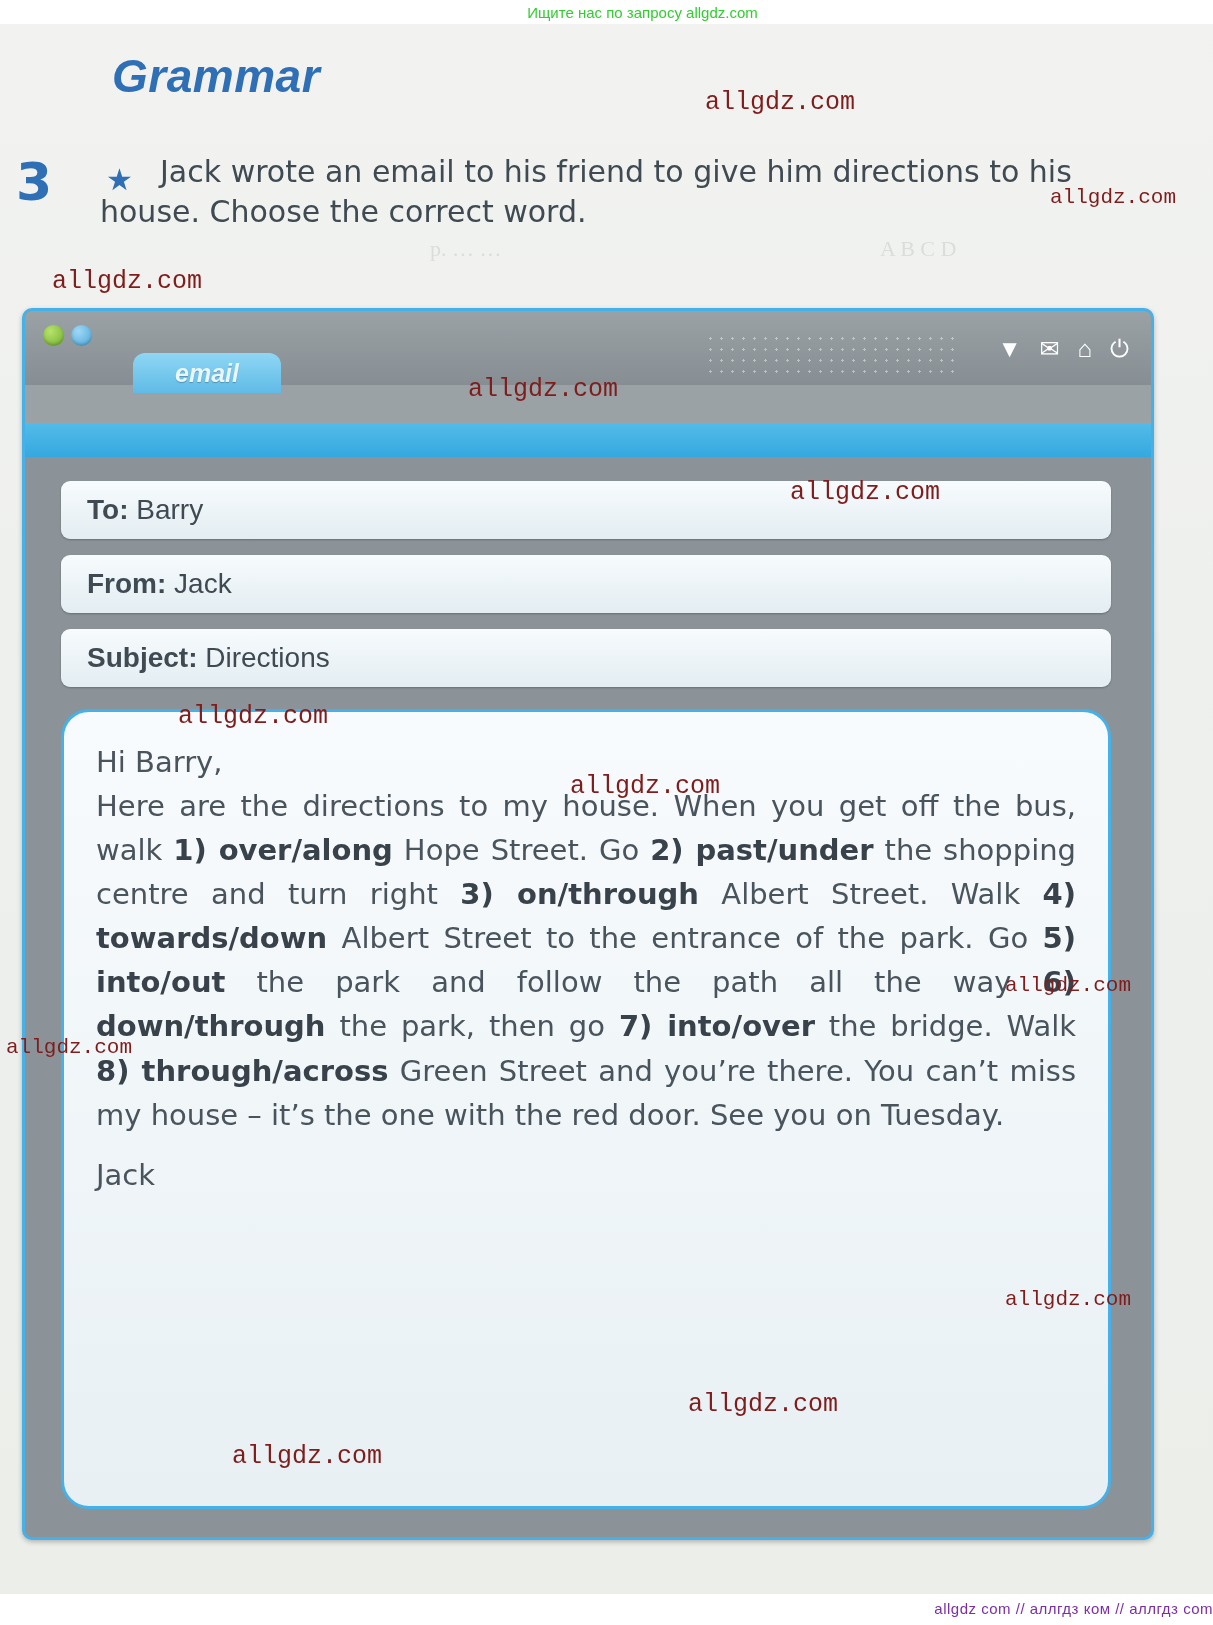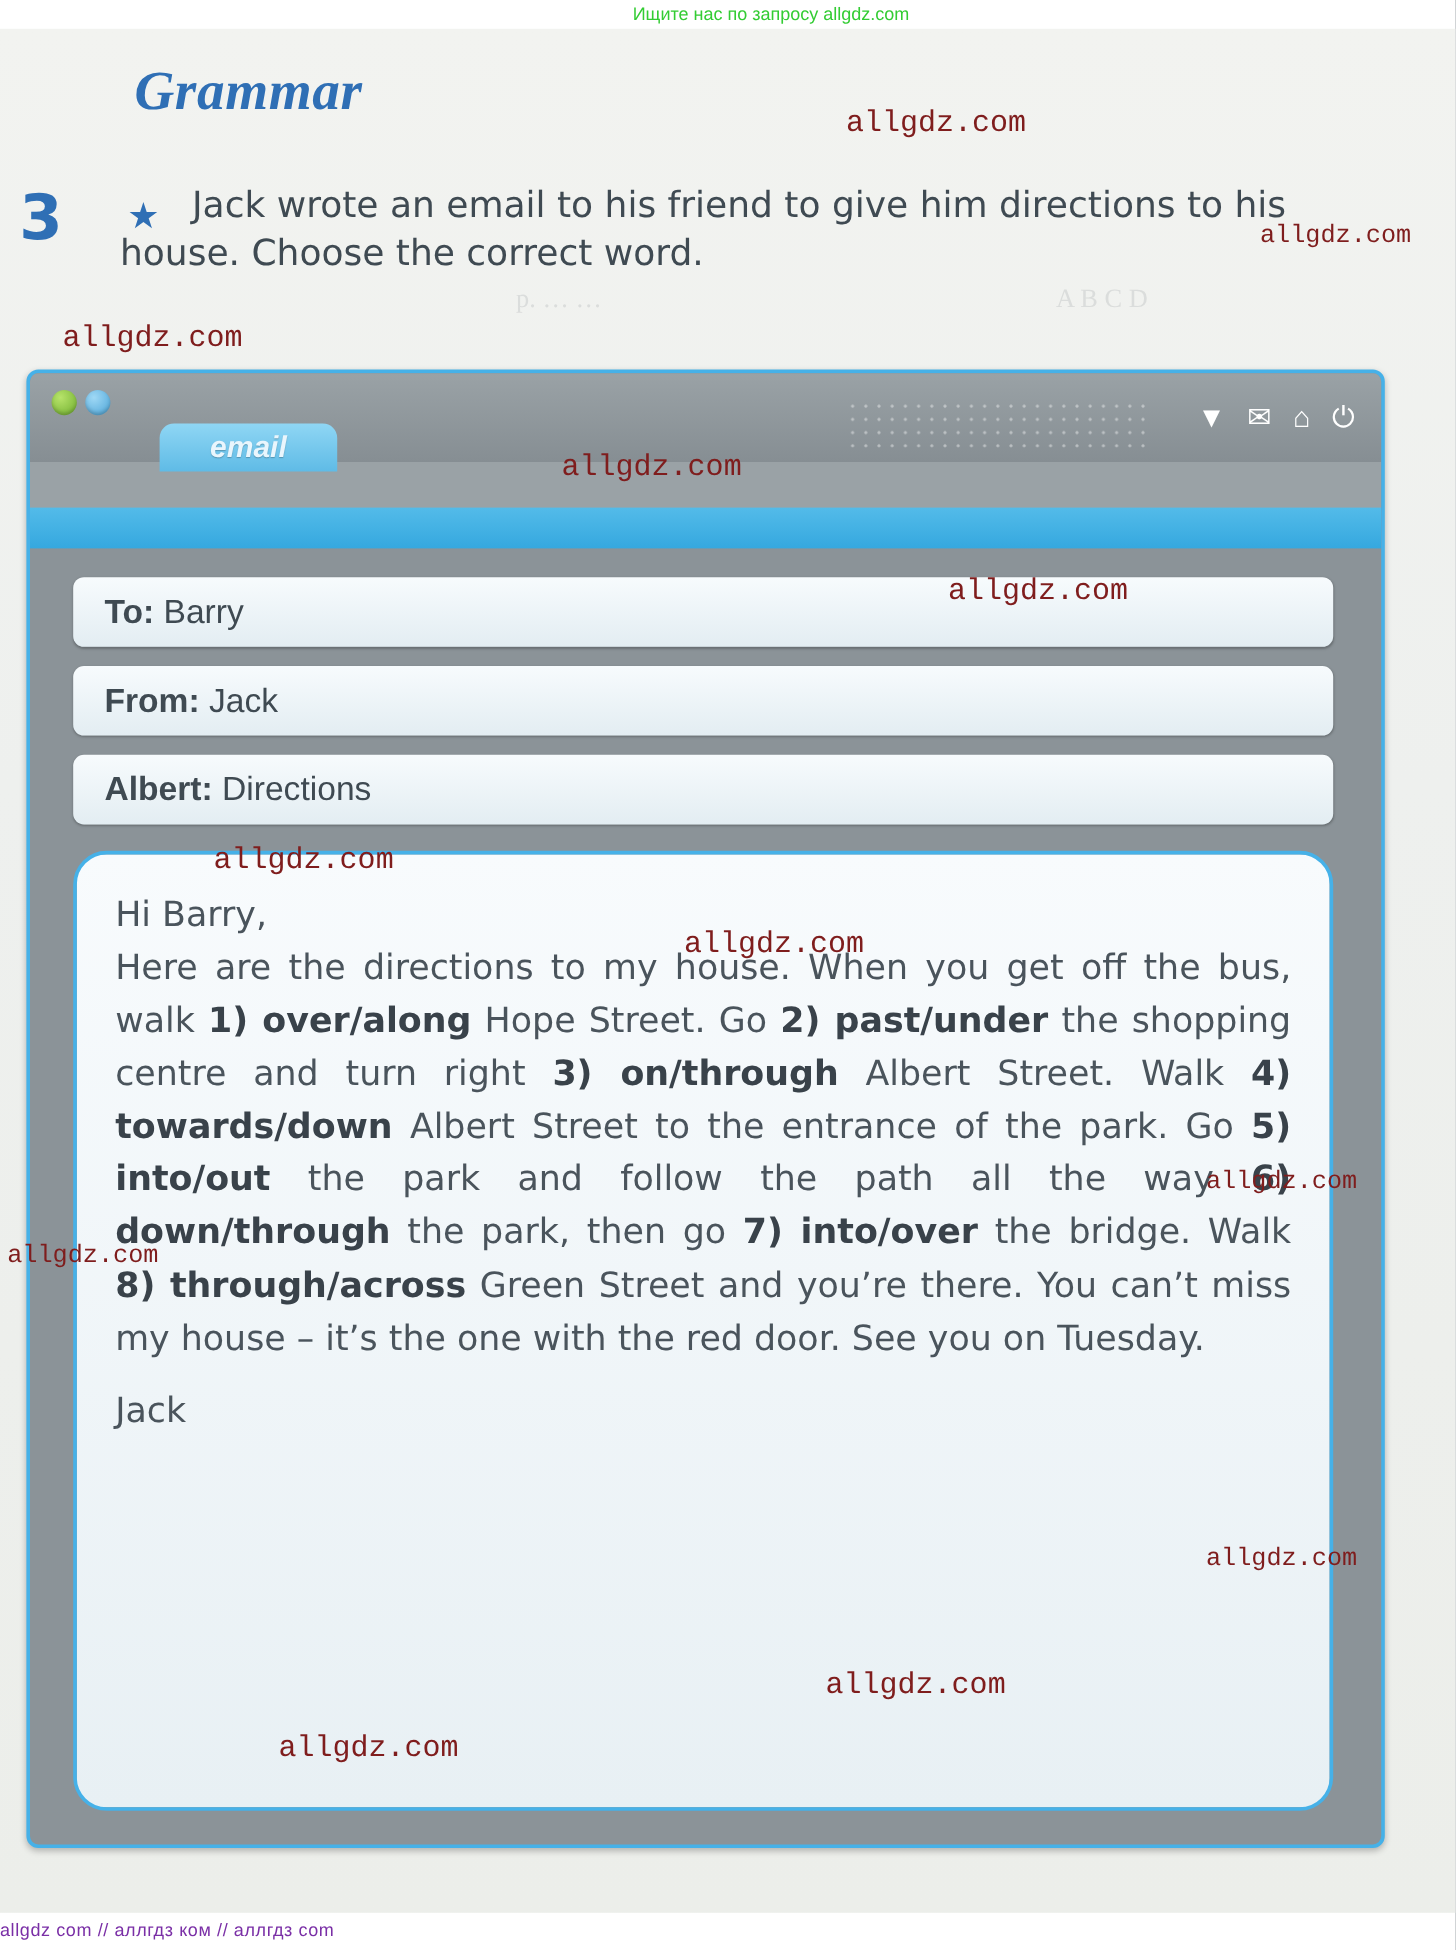--- a/index.html
+++ b/index.html
@@ -27,21 +27,21 @@
     font-family: "Liberation Sans", sans-serif;
     padding-left: 36px;
   }
 
   
   .bottom-banner {
     position: absolute;
     bottom: 8px;
     left: 0;
     width: 100%;
-    text-align: left;
+    text-align: right;
     font-size: 15px;
     color: #7a2fa6;
     letter-spacing: 0.5px;
   }
 
   
   .page {
     position: absolute;
     top: 24px;
     left: 0;
@@ -57,21 +57,21 @@
     font-size: 22px;
     pointer-events: none;
     white-space: nowrap;
   }
 
   
   .grammar-title {
     position: absolute;
     top: 25px;
     left: 112px;
-    font-family: Liberation Serif, serif;
+    font-family: Liberation Sans, sans-serif;
     font-size: 46px;
     font-weight: bold;
     font-style: italic;
     color: #2f6fb5;
     letter-spacing: 0.5px;
   }
 
   .ex-number {
     position: absolute;
     top: 128px;
@@ -278,21 +278,21 @@
       <b>To:</b>
       <span>Barry</span>
     </div>
 
     <div class="field" id="field-from">
       <b>From:</b>
       <span>Jack</span>
     </div>
 
     <div class="field" id="field-subject">
-      <b>Albert:</b>
+      <b>Subject:</b>
       <span>Directions</span>
     </div>
 
     <div class="body-box">
       <div class="mail-text">
         <span class="greeting">Hi Barry,</span>
         <span class="para" id="email-paragraph"><span>Here are the directions to my house. When you get off the bus, walk </span><b>1) over/along</b><span> Hope Street. Go </span><b>2) past/under</b><span> the shopping centre and turn right </span><b>3) on/through</b><span> Albert Street. Walk </span><b>4) towards/down</b><span> Albert Street to the entrance of the park. Go </span><b>5) into/out</b><span> the park and follow the path all the way </span><b>6) down/through</b><span> the park, then go </span><b>7) into/over</b><span> the bridge. Walk </span><b>8) through/across</b><span> Green Street and you’re there. You can’t miss my house – it’s the one with the red door. See you on Tuesday.</span></span>
         <span class="signature">Jack</span>
       </div>
     </div>

